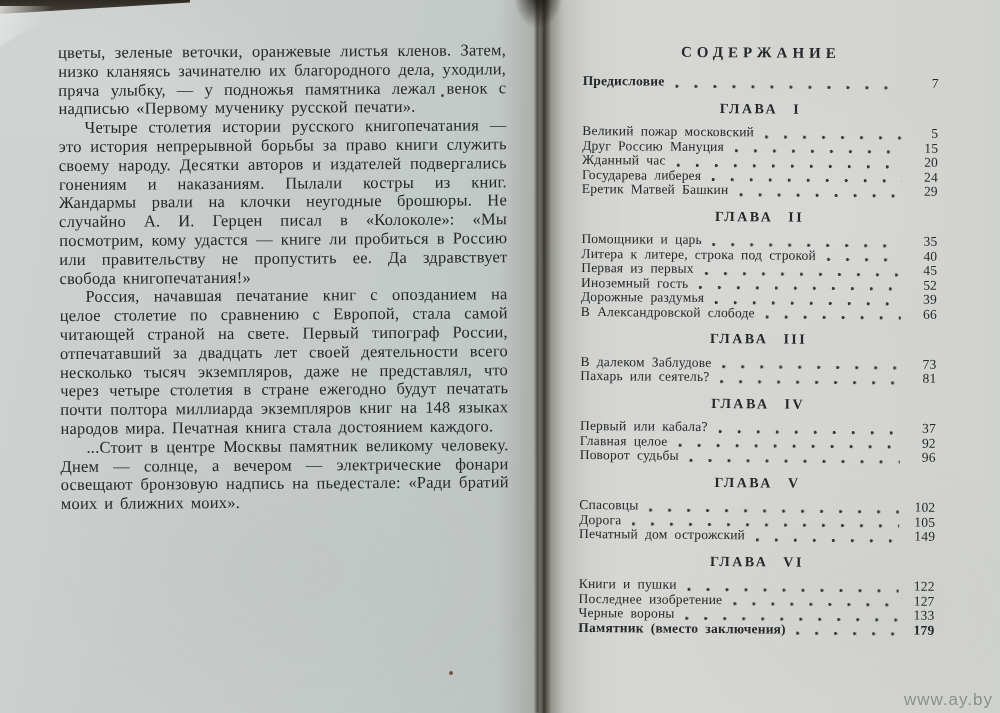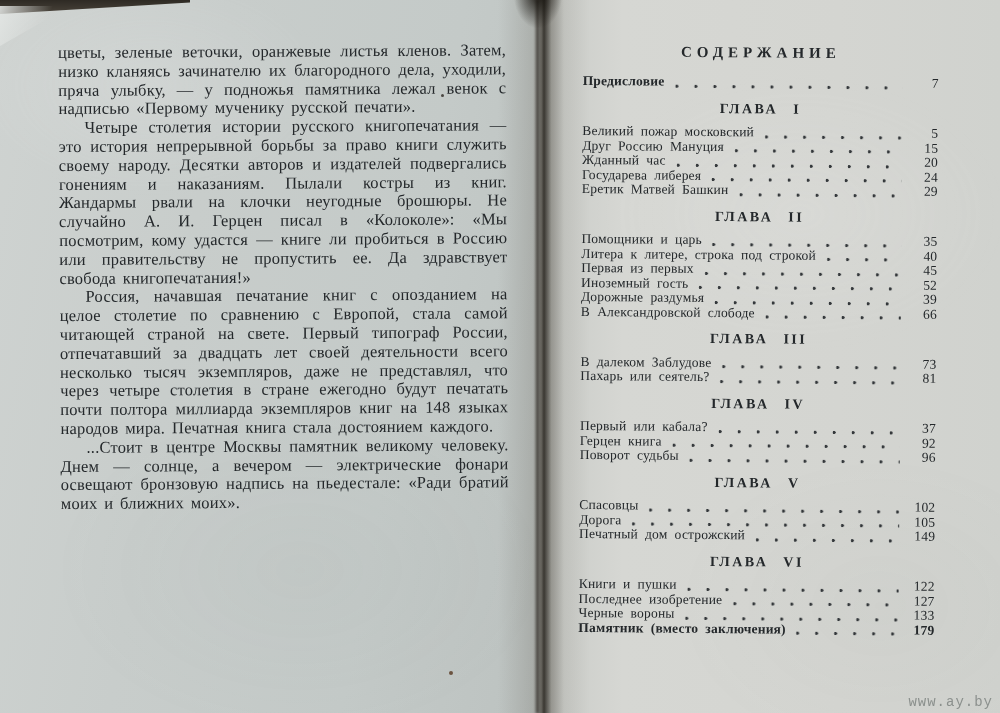--- a/index.html
+++ b/index.html
@@ -88,22 +88,22 @@
   .toc-row .dots{
     flex:1;height:12px;margin:0 6px 0 10px;align-self:flex-end;
     background-image:radial-gradient(circle at 2.2px 8.5px,#33373a 1.25px,rgba(0,0,0,0) 1.8px);
     background-size:19px 12px;background-repeat:repeat-x;
   }
   .toc-row .num{min-width:30px;text-align:right;}
   .toc-row.bold,.lbl.bold{font-weight:bold;}
   
   .watermark{
     position:absolute;right:7px;bottom:3px;
-    font-family:Liberation Mono, monospace;
-    font-size:14px;letter-spacing:1px;color:#8b908d;
+    font-family:Liberation Sans, sans-serif;
+    font-size:17px;letter-spacing:1px;color:#8b908d;
   }
 </style>
 </head>
 <body>
 
 <div class="page-left"></div>
 <div class="page-right"></div>
 <div class="mottle"></div>
 <div class="gutter"></div>
 <div class="gutter-crease"></div>
@@ -200,21 +200,21 @@
     <span class="num">81</span>
   </div>
 
   <div class="chapter">ГЛАВА IV</div>
   <div class="toc-row">
     <span class="lbl">Первый или кабала?</span>
     <span class="dots"></span>
     <span class="num">37</span>
   </div>
   <div class="toc-row">
-    <span class="lbl">Герцен книга</span>
+    <span class="lbl">Главная целое</span>
     <span class="dots"></span>
     <span class="num">92</span>
   </div>
   <div class="toc-row">
     <span class="lbl">Поворот судьбы</span>
     <span class="dots"></span>
     <span class="num">96</span>
   </div>
 
   <div class="chapter">ГЛАВА V</div>

